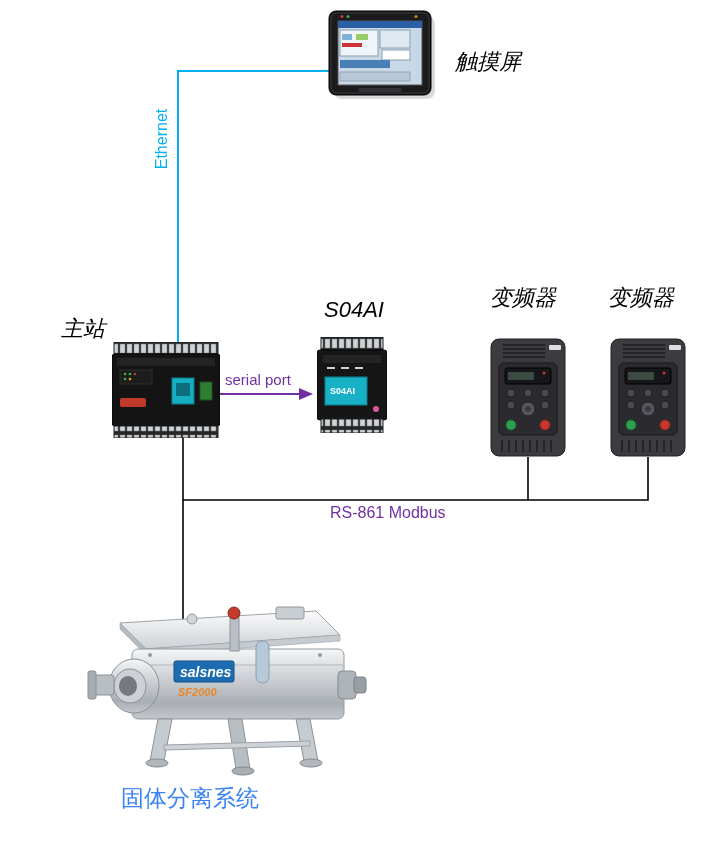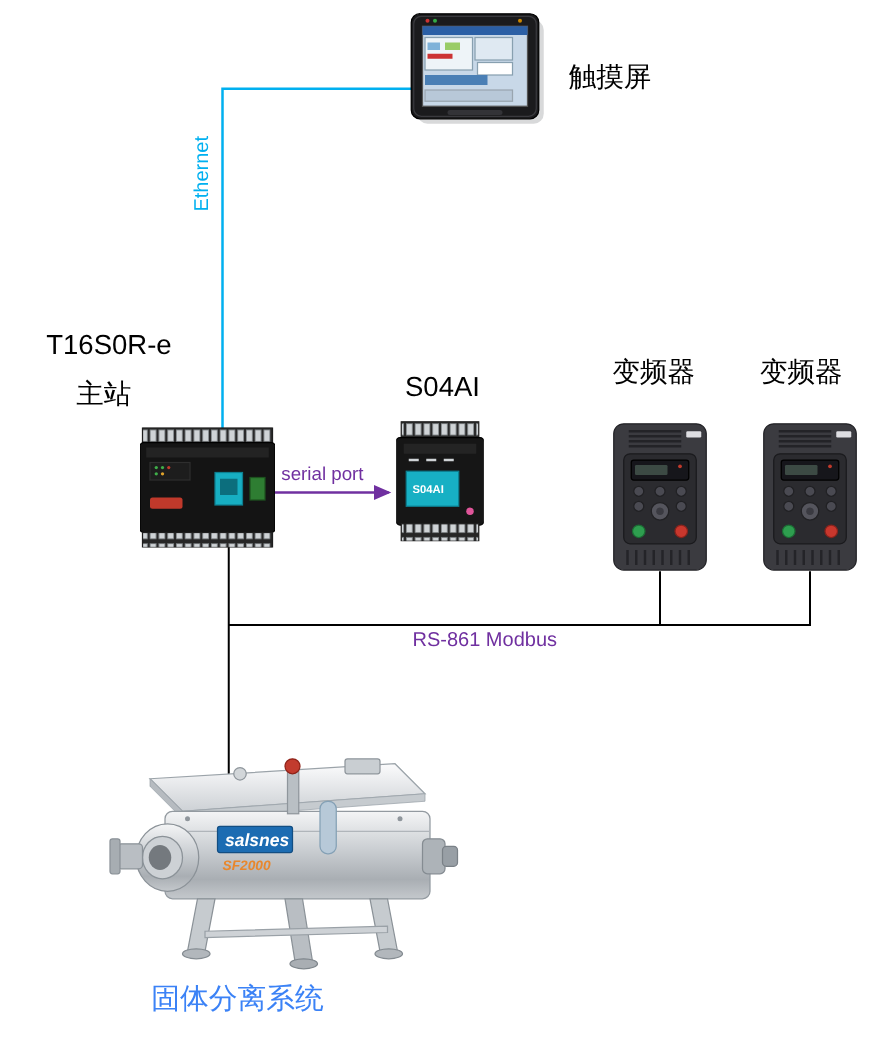--- a/index.html
+++ b/index.html
@@ -2,21 +2,21 @@
 <html><head>
 <meta charset="utf-8">
 <style>
   * { margin:0; padding:0; box-sizing:border-box; }
   html,body { background:#ffffff; }
   body { font-family:"Liberation Sans", sans-serif; }
   .canvas { position:relative; width:710px; height:850px; background:#ffffff; overflow:hidden; }
   .overlay { position:absolute; left:0; top:0; z-index:1; }
   .dev { position:absolute; z-index:2; }
   .lbl { position:absolute; z-index:3; color:#000; white-space:nowrap; }
-  .lbl-big { font-size:22px; }
+  .lbl-big { font-size:22px;font-style:italic; }
   .lbl-ethernet { color:#00b0f0; font-size:16px; width:140px; text-align:center; transform:rotate(-90deg); }
   .lbl-serial { color:#7030a0; font-size:15px;text-align:right; }
   .lbl-rs485 { color:#7030a0; font-size:16px; }
   .lbl-machine { color:#3b82f6; font-size:23px; }
 </style>
 </head>
 <body>
 
 <div class="canvas">
 
@@ -163,22 +163,21 @@
     <polygon points="216,134 230,134 238,176 224,176" fill="#c6cbcf" stroke="#8b9298"></polygon>
     <polygon points="148,134 162,134 170,184 156,184" fill="#b9bec3" stroke="#8b9298"></polygon>
     <polygon points="84,160 230,156 230,161 84,165" fill="#ced2d6" stroke="#9aa1a7"></polygon>
     <ellipse cx="77" cy="178" rx="11" ry="4" fill="#b2b7bc" stroke="#848b91"></ellipse>
     <ellipse cx="231" cy="178" rx="11" ry="4" fill="#b2b7bc" stroke="#848b91"></ellipse>
     <ellipse cx="163" cy="186" rx="11" ry="4" fill="#a9aeb3" stroke="#7f868c"></ellipse>
   </svg>
 
   <div class="lbl lbl-big" style="left:455px;top:47px">触摸屏</div>
   <div class="lbl lbl-ethernet" style="left:92px;top:130px">Ethernet</div>
-  <div class="lbl lbl-big" style="left:37px;top:263px">T16S0R-e</div>
-  <div class="lbl lbl-big" style="left:61px;top:300px">主站</div>
+  <div class="lbl lbl-big" style="left:61px;top:314px">主站</div>
   <div class="lbl lbl-big" style="left:324px;top:297px">S04AI</div>
   <div class="lbl lbl-serial" style="left:225px;top:371px">serial port</div>
   <div class="lbl lbl-big" style="left:490px;top:283px">变频器</div>
   <div class="lbl lbl-big" style="left:608px;top:283px">变频器</div>
   <div class="lbl lbl-rs485" style="left:330px;top:504px">RS-861 Modbus</div>
   <div class="lbl lbl-machine" style="left:121px;top:783px">固体分离系统</div>
 
 </div>
 
 </body></html>

